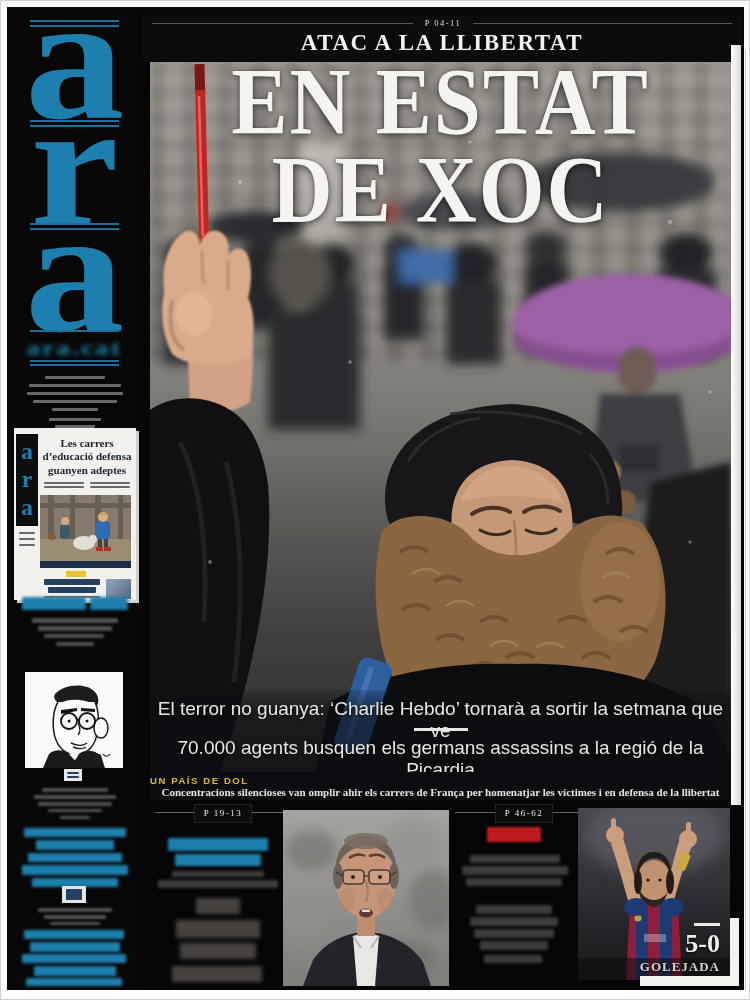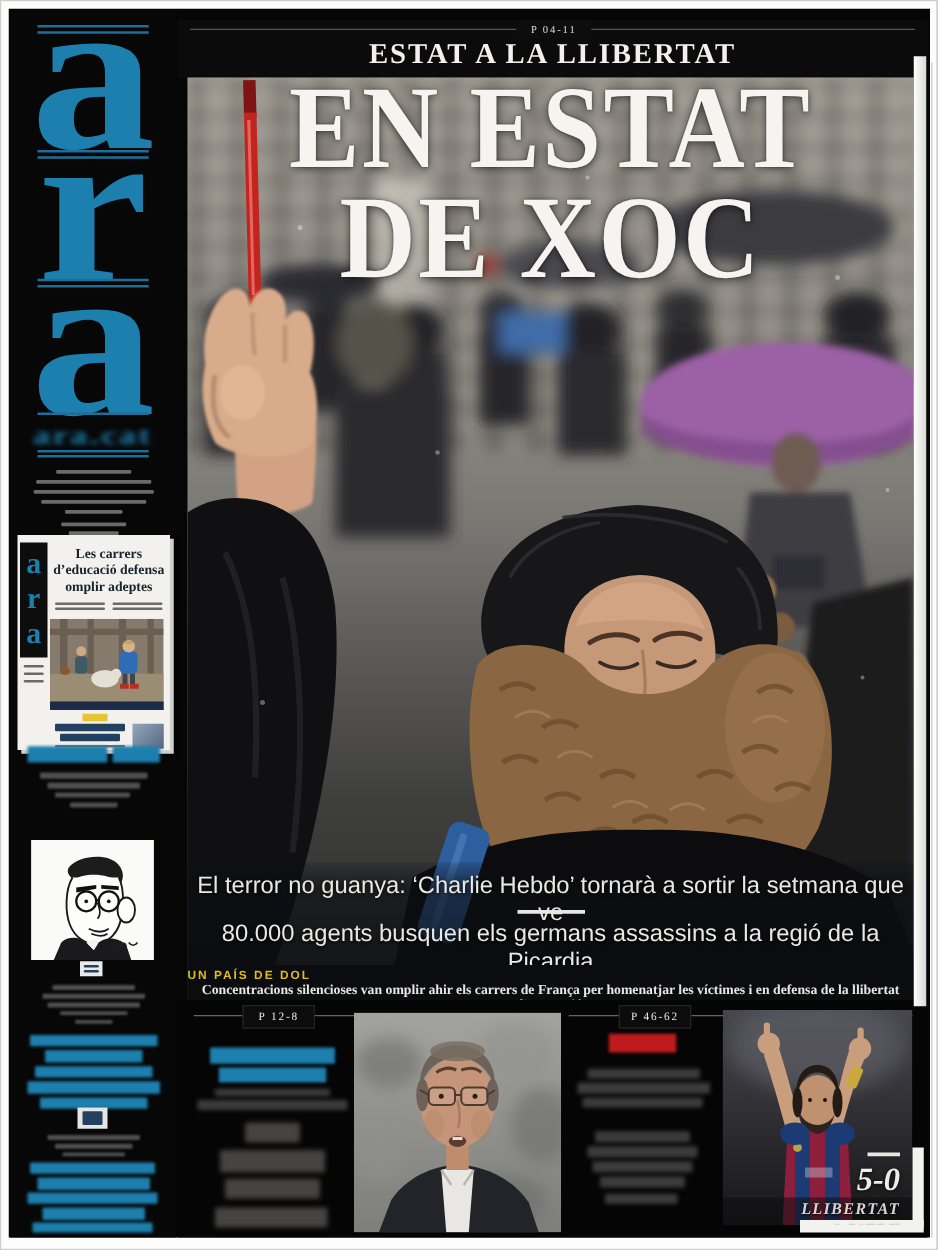--- a/index.html
+++ b/index.html
@@ -87,21 +87,21 @@
      font:bold 9.5px "Liberation Sans",sans-serif;letter-spacing:1.6px;color:#e0bd1e;}
   .dol-caption{position:absolute;left:0;top:14px;width:100%;text-align:center;
      font:bold 11px "Liberation Serif",serif;color:#e8e6e2;}
 
   
   .bottom{position:absolute;left:142px;top:800px;width:600px;height:190px;background:#050505;}
   .bp-line{position:absolute;top:12px;height:1px;background:#b5b5b0;opacity:.55;}
   .bp-label{position:absolute;top:4px;height:17px;background:#0c0c0c;border:1px solid #242424;
      font:9px "Liberation Serif",serif;letter-spacing:1.5px;color:#eaeaea;
      text-align:center;line-height:16px;}
-  .bp-photo{position:absolute;top:10px;overflow:hidden;font-style:italic;}
+  .bp-photo{position:absolute;top:10px;overflow:hidden;}
   .score-block{position:absolute;right:10px;top:104px;text-align:right;z-index:3;
      font-family:"Liberation Serif",serif;color:#efede9;}
   .score-rule{display:inline-block;width:26px;height:3px;background:#e9e7e2;}
   .score{font-size:26px;font-weight:bold;line-height:28px;
      text-shadow:0 1px 3px rgba(0,0,0,.8);}
   .score-cap{font-size:13px;font-weight:bold;letter-spacing:1px;color:#d6d4d0;line-height:17px;
      text-shadow:0 1px 2px rgba(0,0,0,.8);}
   .lframe-v{position:absolute;left:588px;top:118px;width:9px;height:64px;background:#f2f2ef;}
   .lframe-h{position:absolute;left:498px;top:176px;width:99px;height:10px;background:#f2f2ef;}
 </style>
@@ -138,21 +138,21 @@
 
     <div class="thumb">
       <div class="t-strip">
         <div class="t-letter" style="top:4px">a</div>
         <div class="t-letter" style="top:32px">r</div>
         <div class="t-letter" style="top:60px">a</div>
       </div>
       <div class="t-headline">
         <div>Les carrers</div>
         <div>d’educació defensa</div>
-        <div>omplir adeptes</div>
+        <div>guanyen adeptes</div>
       </div>
       <div class="b tgray" style="left:30px;top:54px;width:40px;height:2px"></div>
       <div class="b tgray" style="left:76px;top:54px;width:40px;height:2px"></div>
       <div class="b tgray" style="left:30px;top:58px;width:40px;height:2px"></div>
       <div class="b tgray" style="left:76px;top:58px;width:40px;height:2px"></div>
       <div class="b tgray" style="left:5px;top:104px;width:16px;height:2px"></div>
       <div class="b tgray" style="left:5px;top:110px;width:16px;height:2px"></div>
       <div class="b tgray" style="left:5px;top:116px;width:16px;height:2px"></div>
       <div class="t-photo">
         <svg width="91" height="66" viewBox="0 0 91 66">
@@ -241,21 +241,21 @@
     <div class="b blue" style="left:16px;top:922px;width:100px;height:9px"></div>
     <div class="b blue" style="left:22px;top:934px;width:90px;height:10px"></div>
     <div class="b blue" style="left:14px;top:946px;width:104px;height:9px"></div>
     <div class="b blue" style="left:26px;top:958px;width:82px;height:10px"></div>
     <div class="b blue" style="left:18px;top:970px;width:96px;height:8px"></div>
   </div>
 
   <div class="top-band">
     <div class="tb-line"></div>
     <div class="tb-label">P 04-11</div>
-    <div class="tb-kicker">ESTAT A LA LLIBERTAT</div>
+    <div class="tb-kicker">ATAC A LA LLIBERTAT</div>
   </div>
 
   <div class="photo">
     <div class="ph-buildings"></div>
     <div class="ph-monument"></div>
 
     <svg class="scene" width="581" height="738" viewBox="0 0 581 738">
       <defs>
         <filter id="b6">
             <feGaussianBlur stdDeviation="6"></feGaussianBlur>
@@ -370,35 +370,35 @@
     </svg>
 
     <div class="headline">
       <div class="hl1">EN ESTAT</div>
       <div class="hl2">DE XOC</div>
     </div>
 
     <div class="deck-band">
       <div class="deck deck1">El terror no guanya: ‘Charlie Hebdo’ tornarà a sortir la setmana que ve</div>
       <div class="deck-div"></div>
-      <div class="deck deck2">80.000 agents busquen els germans assassins a la regió de la Picardia</div>
+      <div class="deck deck2">70.000 agents busquen els germans assassins a la regió de la Picardia</div>
     </div>
 
     <div class="dol">
       <div class="dol-kicker">UN PAÍS DE DOL</div>
       <div class="dol-caption">
         <span>Concentracions silencioses van omplir ahir els carrers de França per homenatjar les víctimes i en defensa de la llibertat d’expressió.</span>
       </div>
     </div>
   </div>
 
   <div class="bottom">
 
     <div class="bp-line" style="left:13px;width:293px"></div>
-    <div class="bp-label" style="left:52px;width:56px">P 12-8</div>
+    <div class="bp-label" style="left:52px;width:56px">P 19-13</div>
     <div class="b blue" style="left:26px;top:38px;width:100px;height:13px"></div>
     <div class="b blue" style="left:33px;top:54px;width:86px;height:12px"></div>
     <div class="b dgray" style="left:30px;top:71px;width:92px;height:6px"></div>
     <div class="b dgray" style="left:16px;top:80px;width:120px;height:8px"></div>
     <div class="b quote" style="left:54px;top:98px;width:44px;height:16px"></div>
     <div class="b quote" style="left:34px;top:120px;width:84px;height:18px"></div>
     <div class="b quote" style="left:38px;top:143px;width:76px;height:16px"></div>
     <div class="b quote" style="left:30px;top:166px;width:90px;height:16px"></div>
     <div class="bp-photo" style="left:141px;width:166px;height:176px">
       <svg width="166" height="176" viewBox="0 0 166 176">
@@ -492,21 +492,21 @@
         <ellipse cx="60" cy="74" rx="4" ry="12" fill="#241b14"></ellipse>
           <ellipse cx="92" cy="74" rx="4" ry="12" fill="#241b14"></ellipse>
         <path d="M62,82 C66,96 86,96 90,82 C88,94 80,99 76,99 C72,99 64,94 62,82 Z" fill="#2b2118" opacity=".9"></path>
         <circle cx="70" cy="72" r="1.6" fill="#1d130c"></circle>
           <circle cx="82" cy="72" r="1.6" fill="#1d130c"></circle>
         <rect x="0" y="150" width="152" height="22" fill="#0c0c0e" opacity=".55"></rect>
       </svg>
       <div class="score-block">
         <div><span class="score-rule"></span></div>
         <div class="score">5-0</div>
-        <div class="score-cap">LLIBERTAT</div>
+        <div class="score-cap">GOLEJADA</div>
         <div class="score-cap">A L’ELX</div>
       </div>
     </div>
     <div class="lframe-v"></div>
     <div class="lframe-h"></div>
   </div>
 
   <div class="frame"></div>
 </div>
 

